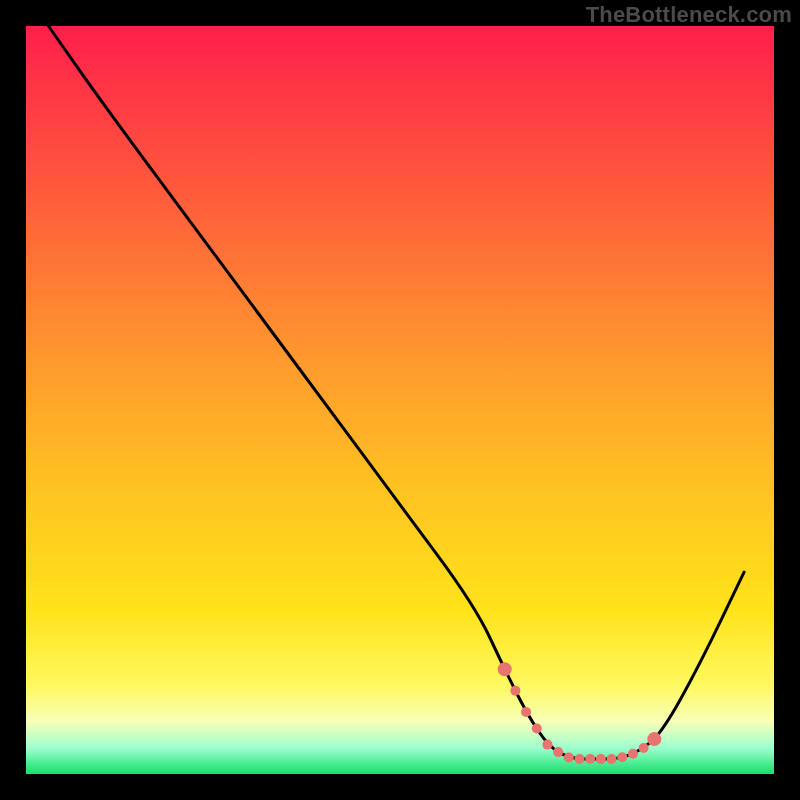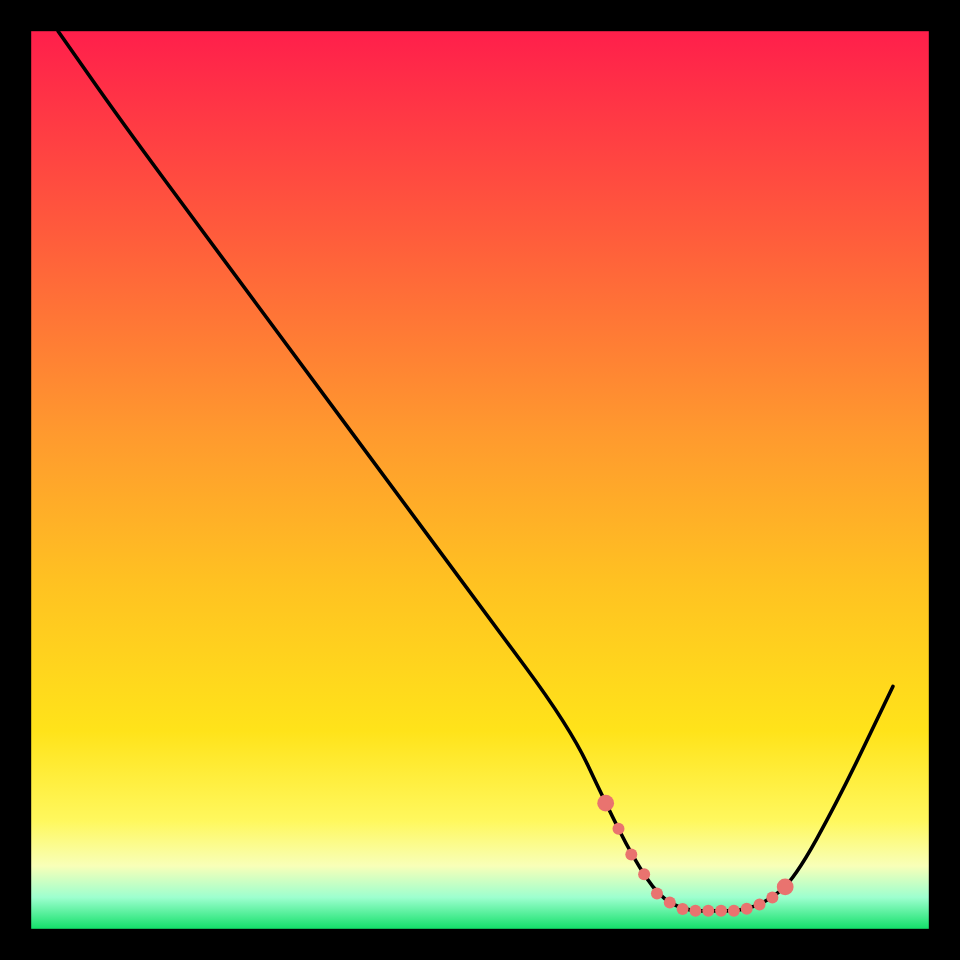--- a/index.html
+++ b/index.html
@@ -34,20 +34,21 @@
     top: 0;
     width: 800px;
     height: 800px;
   }
 </style>
 </head>
 <body>
 
 <div class="frame">
 
+  <div class="watermark">TheBottleneck.com</div>
 
   <svg class="plot" viewBox="0 0 800 800" preserveAspectRatio="none">
     <defs>
       <linearGradient id="bg-grad" x1="0" y1="0" x2="0" y2="1">
           <stop offset="0%" stop-color="#ff1f4b"></stop>
           <stop offset="22%" stop-color="#ff5a3c"></stop>
           <stop offset="45%" stop-color="#ff9a2e"></stop>
           <stop offset="62%" stop-color="#ffc321"></stop>
           <stop offset="78%" stop-color="#ffe31a"></stop>
           <stop offset="88%" stop-color="#fff85e"></stop>

